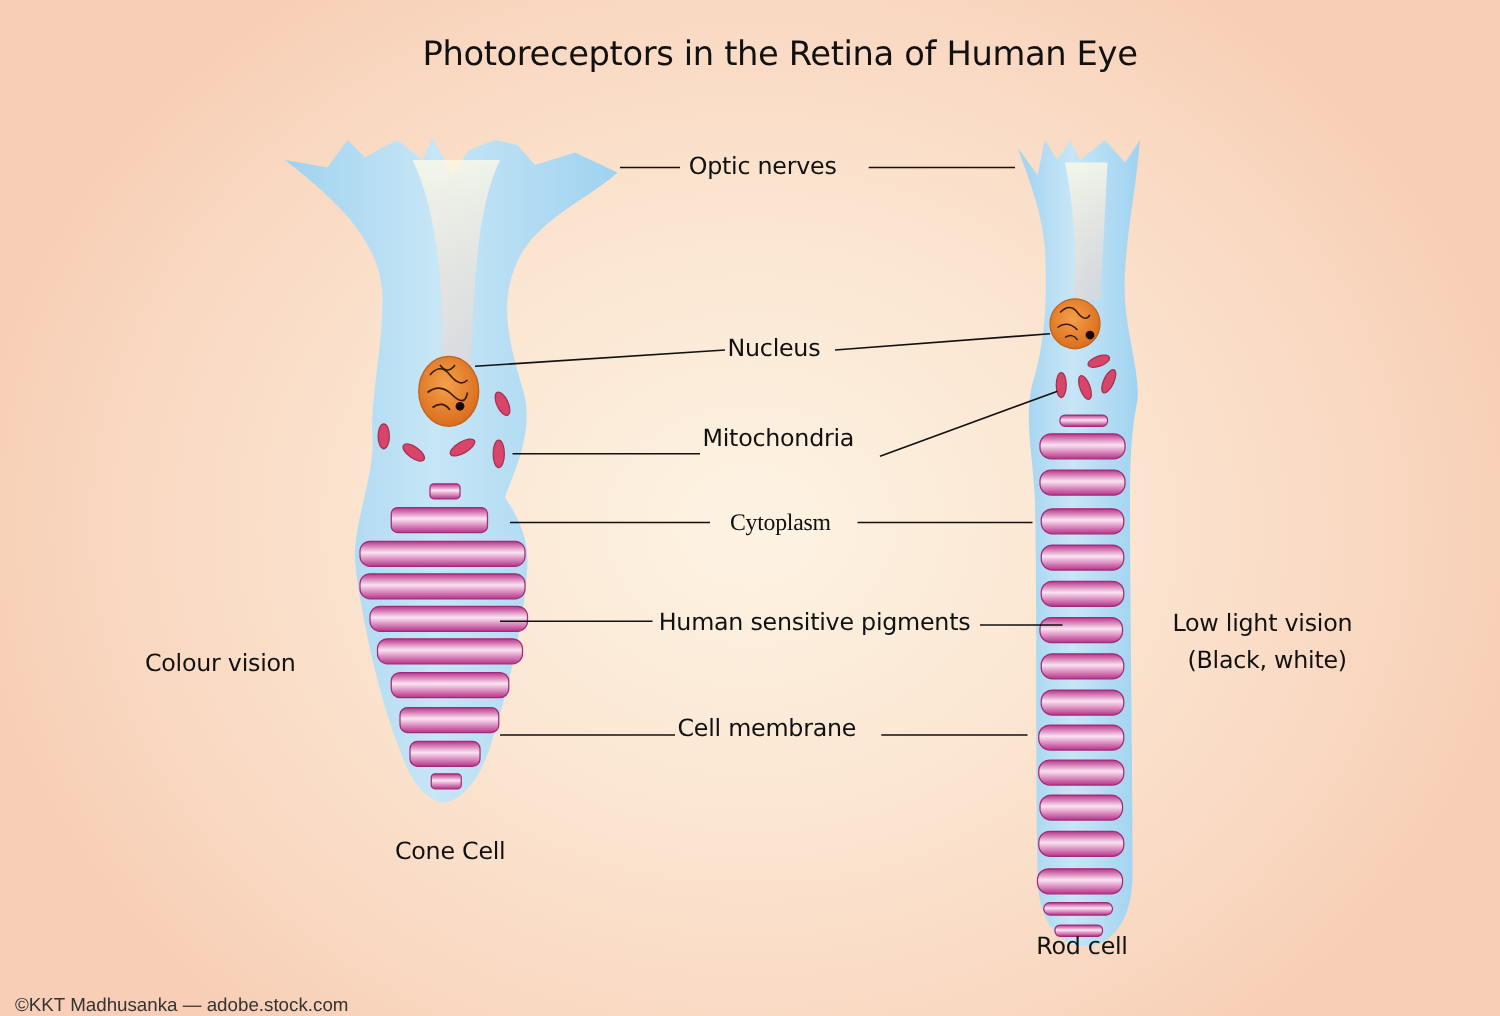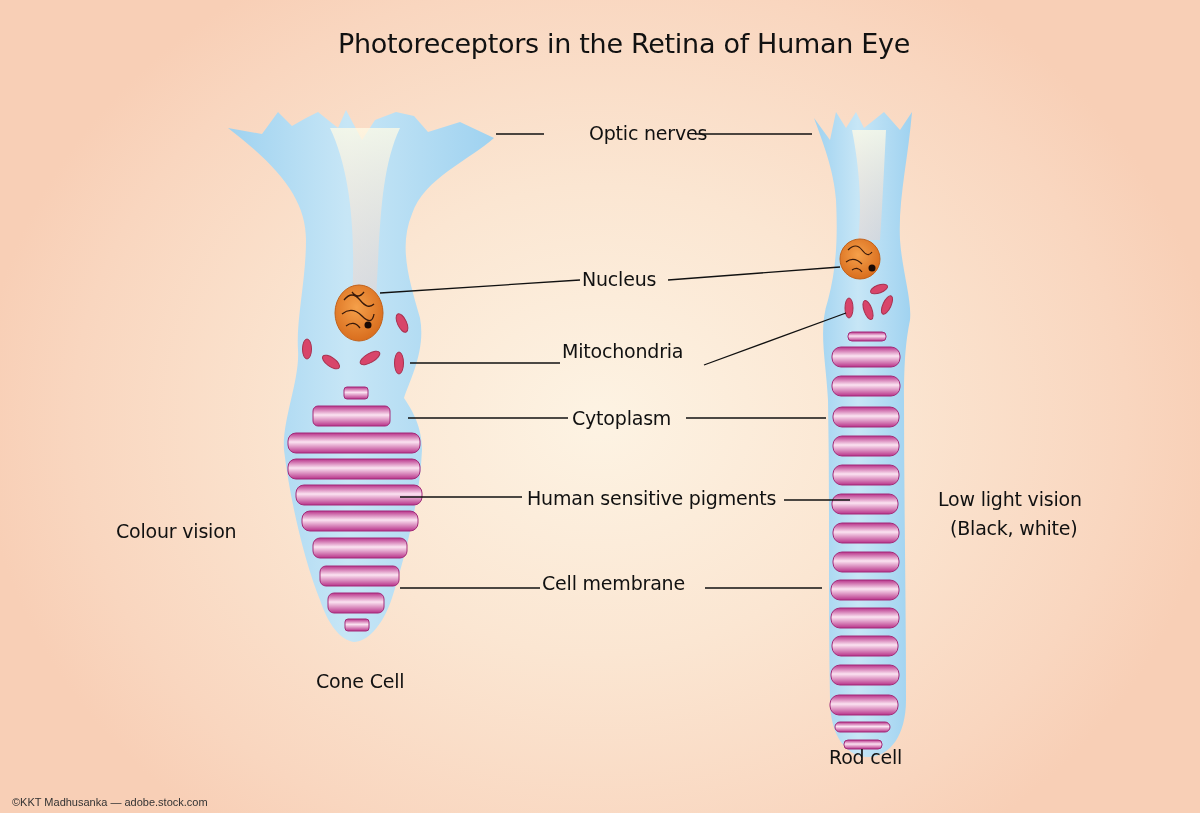--- a/index.html
+++ b/index.html
@@ -4,21 +4,21 @@
   <style>
     html, body { margin: 0; padding: 0; }
     body {
       width: 1200px; height: 813px; overflow: hidden; position: relative;
       font-family: "DejaVu Sans", sans-serif;
       background: radial-gradient(ellipse 620px 520px at 600px 420px, #fdf3e3 0%, #fbe6d2 45%, #f9d6bf 85%, #f8cfb6 100%);
       color: #111;
     }
     .title { position: absolute; left: 0; width: 1248px; top: 28px; text-align: center; font-size: 27px; letter-spacing: -0.3px; }
     .lbl { position: absolute; font-size: 19px; white-space: nowrap; line-height: 1; letter-spacing: -0.2px; }
-    .credit { position: absolute; left: 12px; top: 796px; font-family: "Liberation Sans", sans-serif; font-size: 11px; color: #333; }
+    .credit { position: absolute; left: 12px; top: 796px; font-family: "Liberation Sans", sans-serif; font-size: 15px; color: #333; }
     svg.diagram { position: absolute; left: 0; top: 0; }
   </style>
 </head>
 <body>
 
 <svg class="diagram" width="1200" height="813" viewBox="0 0 1200 813">
   <defs>
     <linearGradient id="cellGrad" x1="0" y1="0" x2="1" y2="0">
       <stop offset="0" stop-color="#9fd2f0"></stop>
       <stop offset="0.45" stop-color="#c7e6f6"></stop>
@@ -125,24 +125,24 @@
     <line x1="686" y1="418" x2="826" y2="418"></line>
     <line x1="400" y1="497" x2="522" y2="497"></line>
     <line x1="784" y1="500" x2="850" y2="500"></line>
     <line x1="400" y1="588" x2="540" y2="588"></line>
     <line x1="705" y1="588" x2="822" y2="588"></line>
   </g>
 </svg>
 
 <div class="title">Photoreceptors in the Retina of Human Eye</div>
 
-<div class="lbl" style="left:551px; top:124px;margin-left:38px;">Optic nerves</div>
+<div class="lbl" style="left:551px; top:124px;">Optic nerves</div>
 <div class="lbl" style="left:582px; top:270px;">Nucleus</div>
 <div class="lbl" style="left:562px; top:342px;">Mitochondria</div>
-<div class="lbl" style="left:572px; top:409px;">Cytoplasm</div>
+<div class="lbl" style="left:584px; top:409px;font-family:Liberation Serif, serif;">Cytoplasm</div>
 <div class="lbl" style="left:527px; top:489px;">Human sensitive pigments</div>
 <div class="lbl" style="left:542px; top:574px;">Cell membrane</div>
 
 <div class="lbl" style="left:116px; top:522px;">Colour vision</div>
 <div class="lbl" style="left:316px; top:672px;">Cone Cell</div>
 
 <div class="lbl" style="left:938px; top:490px;">Low light vision</div>
 <div class="lbl" style="left:950px; top:519px;">(Black, white)</div>
 <div class="lbl" style="left:829px; top:748px;">Rod cell</div>
 

